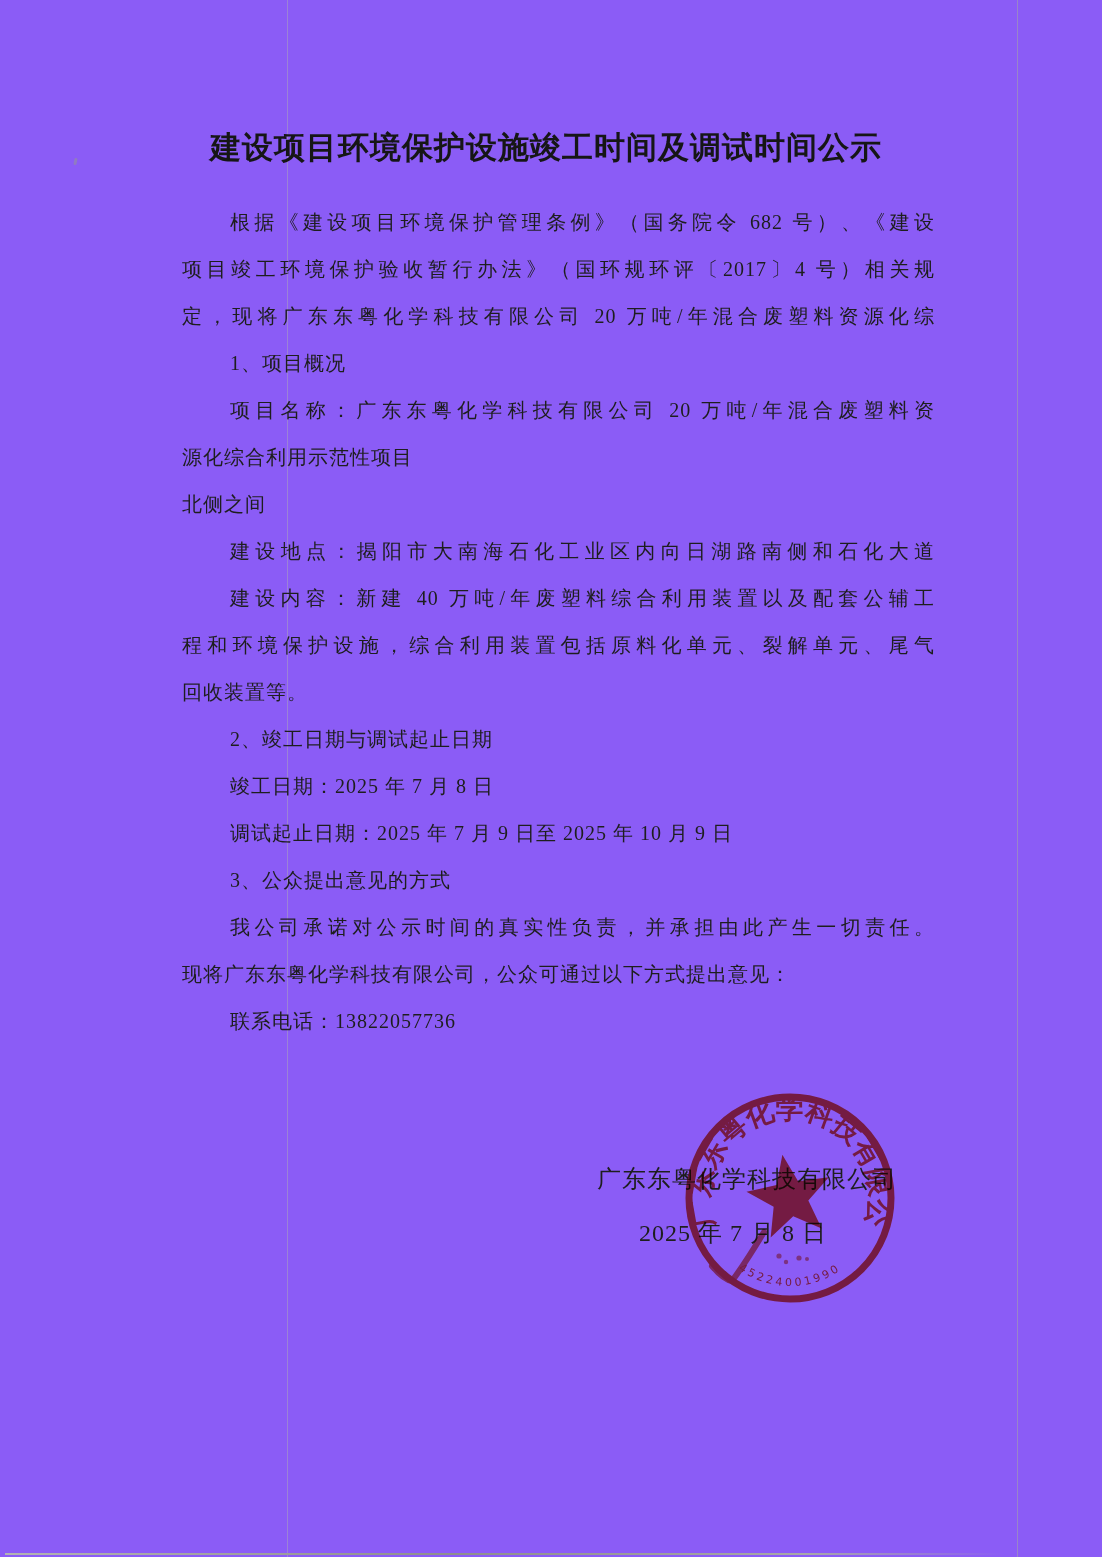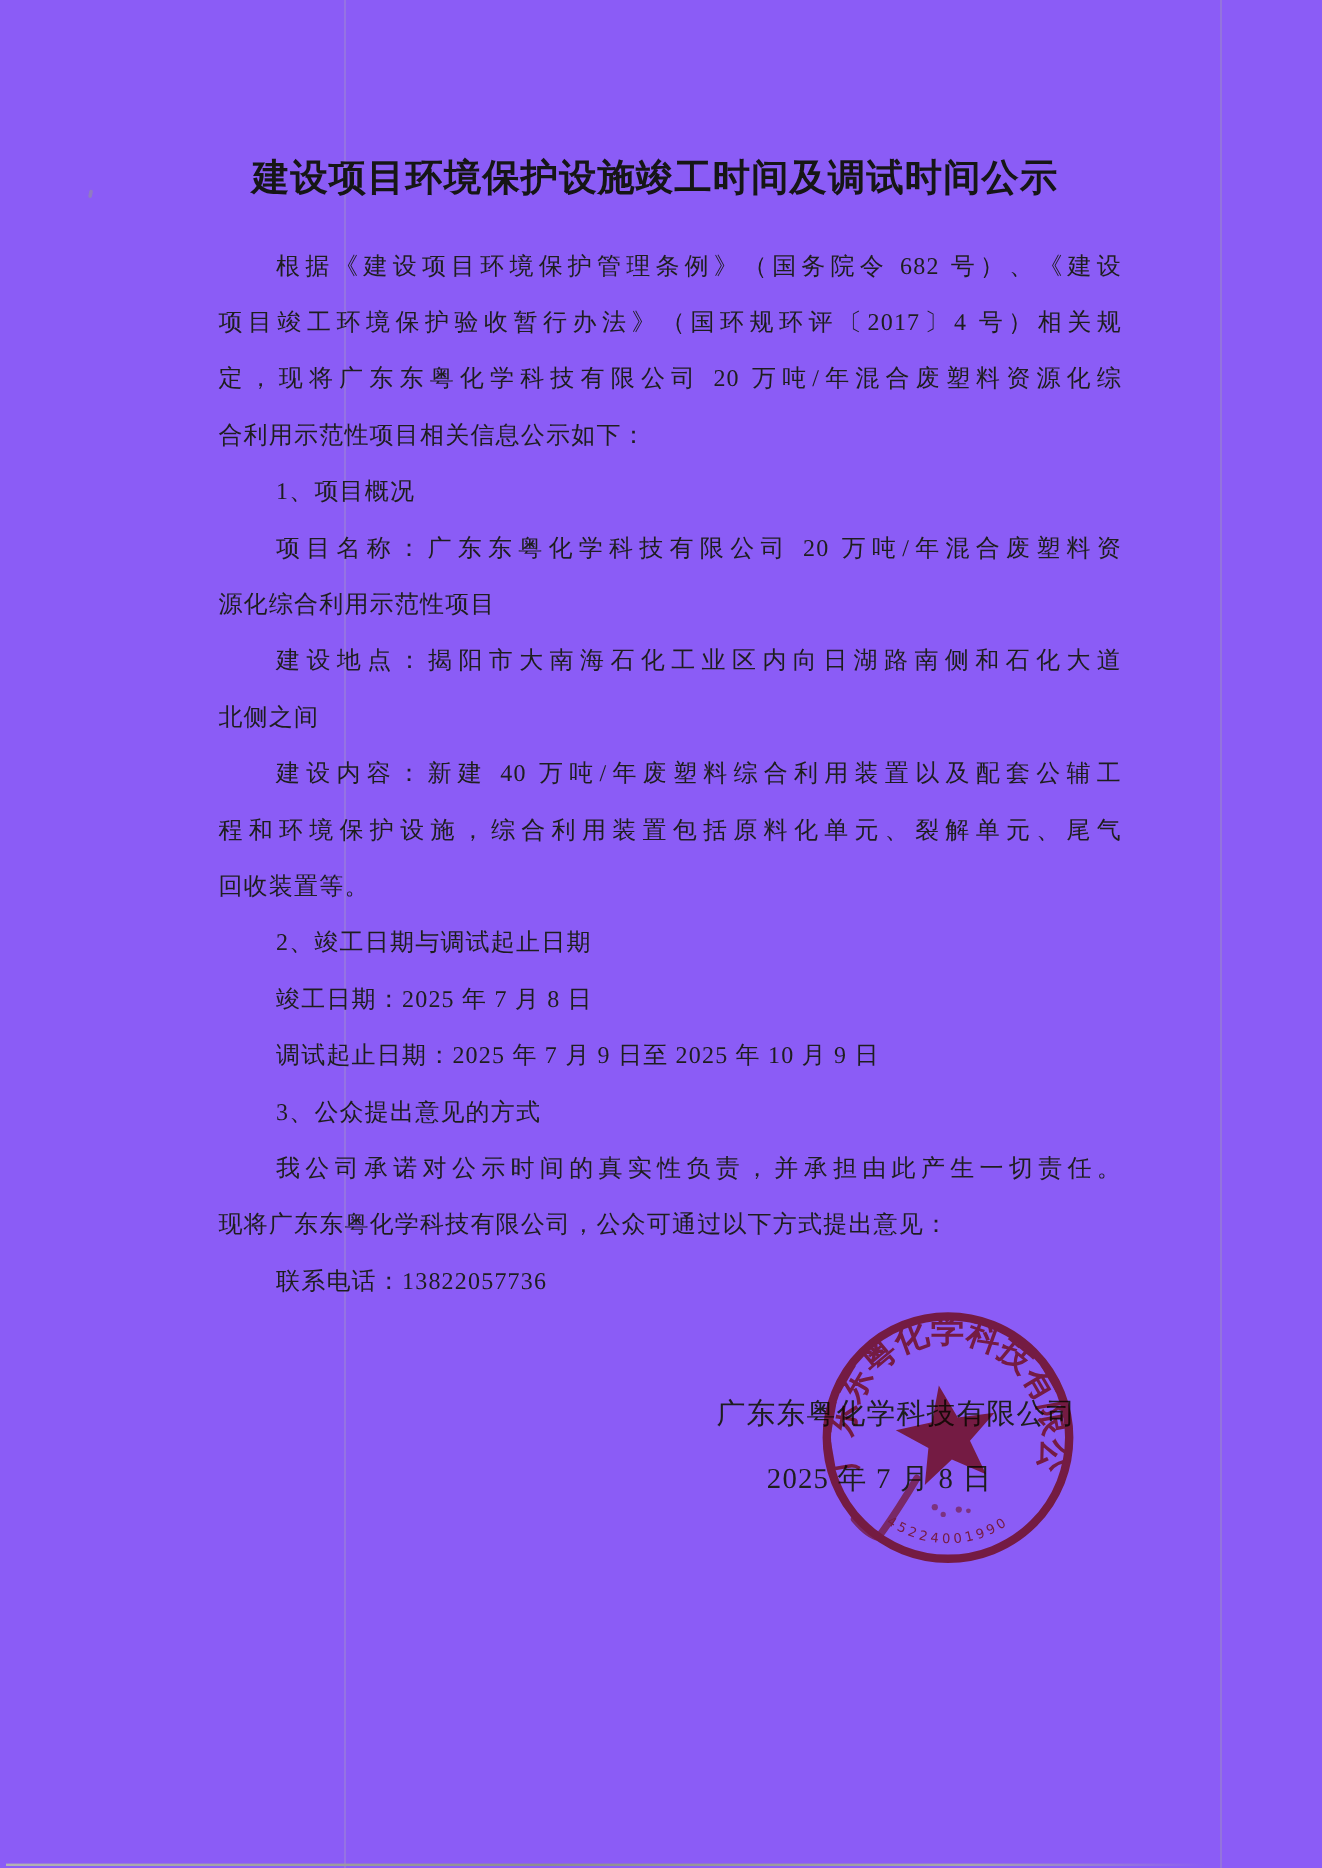--- a/index.html
+++ b/index.html
@@ -67,26 +67,25 @@
   <div class="vline v2"></div>
   <div class="speck"></div>
   <div class="hline"></div>
 
   <h1 class="title">建设项目环境保护设施竣工时间及调试时间公示</h1>
 
   <div class="doc-body">
     <div class="line ind jf">根据《建设项目环境保护管理条例》（国务院令 682 号）、《建设</div>
     <div class="line jf">项目竣工环境保护验收暂行办法》（国环规环评〔2017〕4 号）相关规</div>
     <div class="line jf">定，现将广东东粤化学科技有限公司 20 万吨/年混合废塑料资源化综</div>
-    <div class="line">合利用示范性项目相关信息公示如下：</div>
     <div class="line ind">1、项目概况</div>
     <div class="line ind jf">项目名称：广东东粤化学科技有限公司 20 万吨/年混合废塑料资</div>
     <div class="line">源化综合利用示范性项目</div>
+    <div class="line">北侧之间</div>
     <div class="line ind jf">建设地点：揭阳市大南海石化工业区内向日湖路南侧和石化大道</div>
-    <div class="line">北侧之间</div>
     <div class="line ind jf">建设内容：新建 40 万吨/年废塑料综合利用装置以及配套公辅工</div>
     <div class="line jf">程和环境保护设施，综合利用装置包括原料化单元、裂解单元、尾气</div>
     <div class="line">回收装置等。</div>
     <div class="line ind">2、竣工日期与调试起止日期</div>
     <div class="line ind">竣工日期：2025 年 7 月 8 日</div>
     <div class="line ind">调试起止日期：2025 年 7 月 9 日至 2025 年 10 月 9 日</div>
     <div class="line ind">3、公众提出意见的方式</div>
     <div class="line ind jf">我公司承诺对公示时间的真实性负责，并承担由此产生一切责任。</div>
     <div class="line">现将广东东粤化学科技有限公司，公众可通过以下方式提出意见：</div>
     <div class="line ind">联系电话：13822057736</div>

